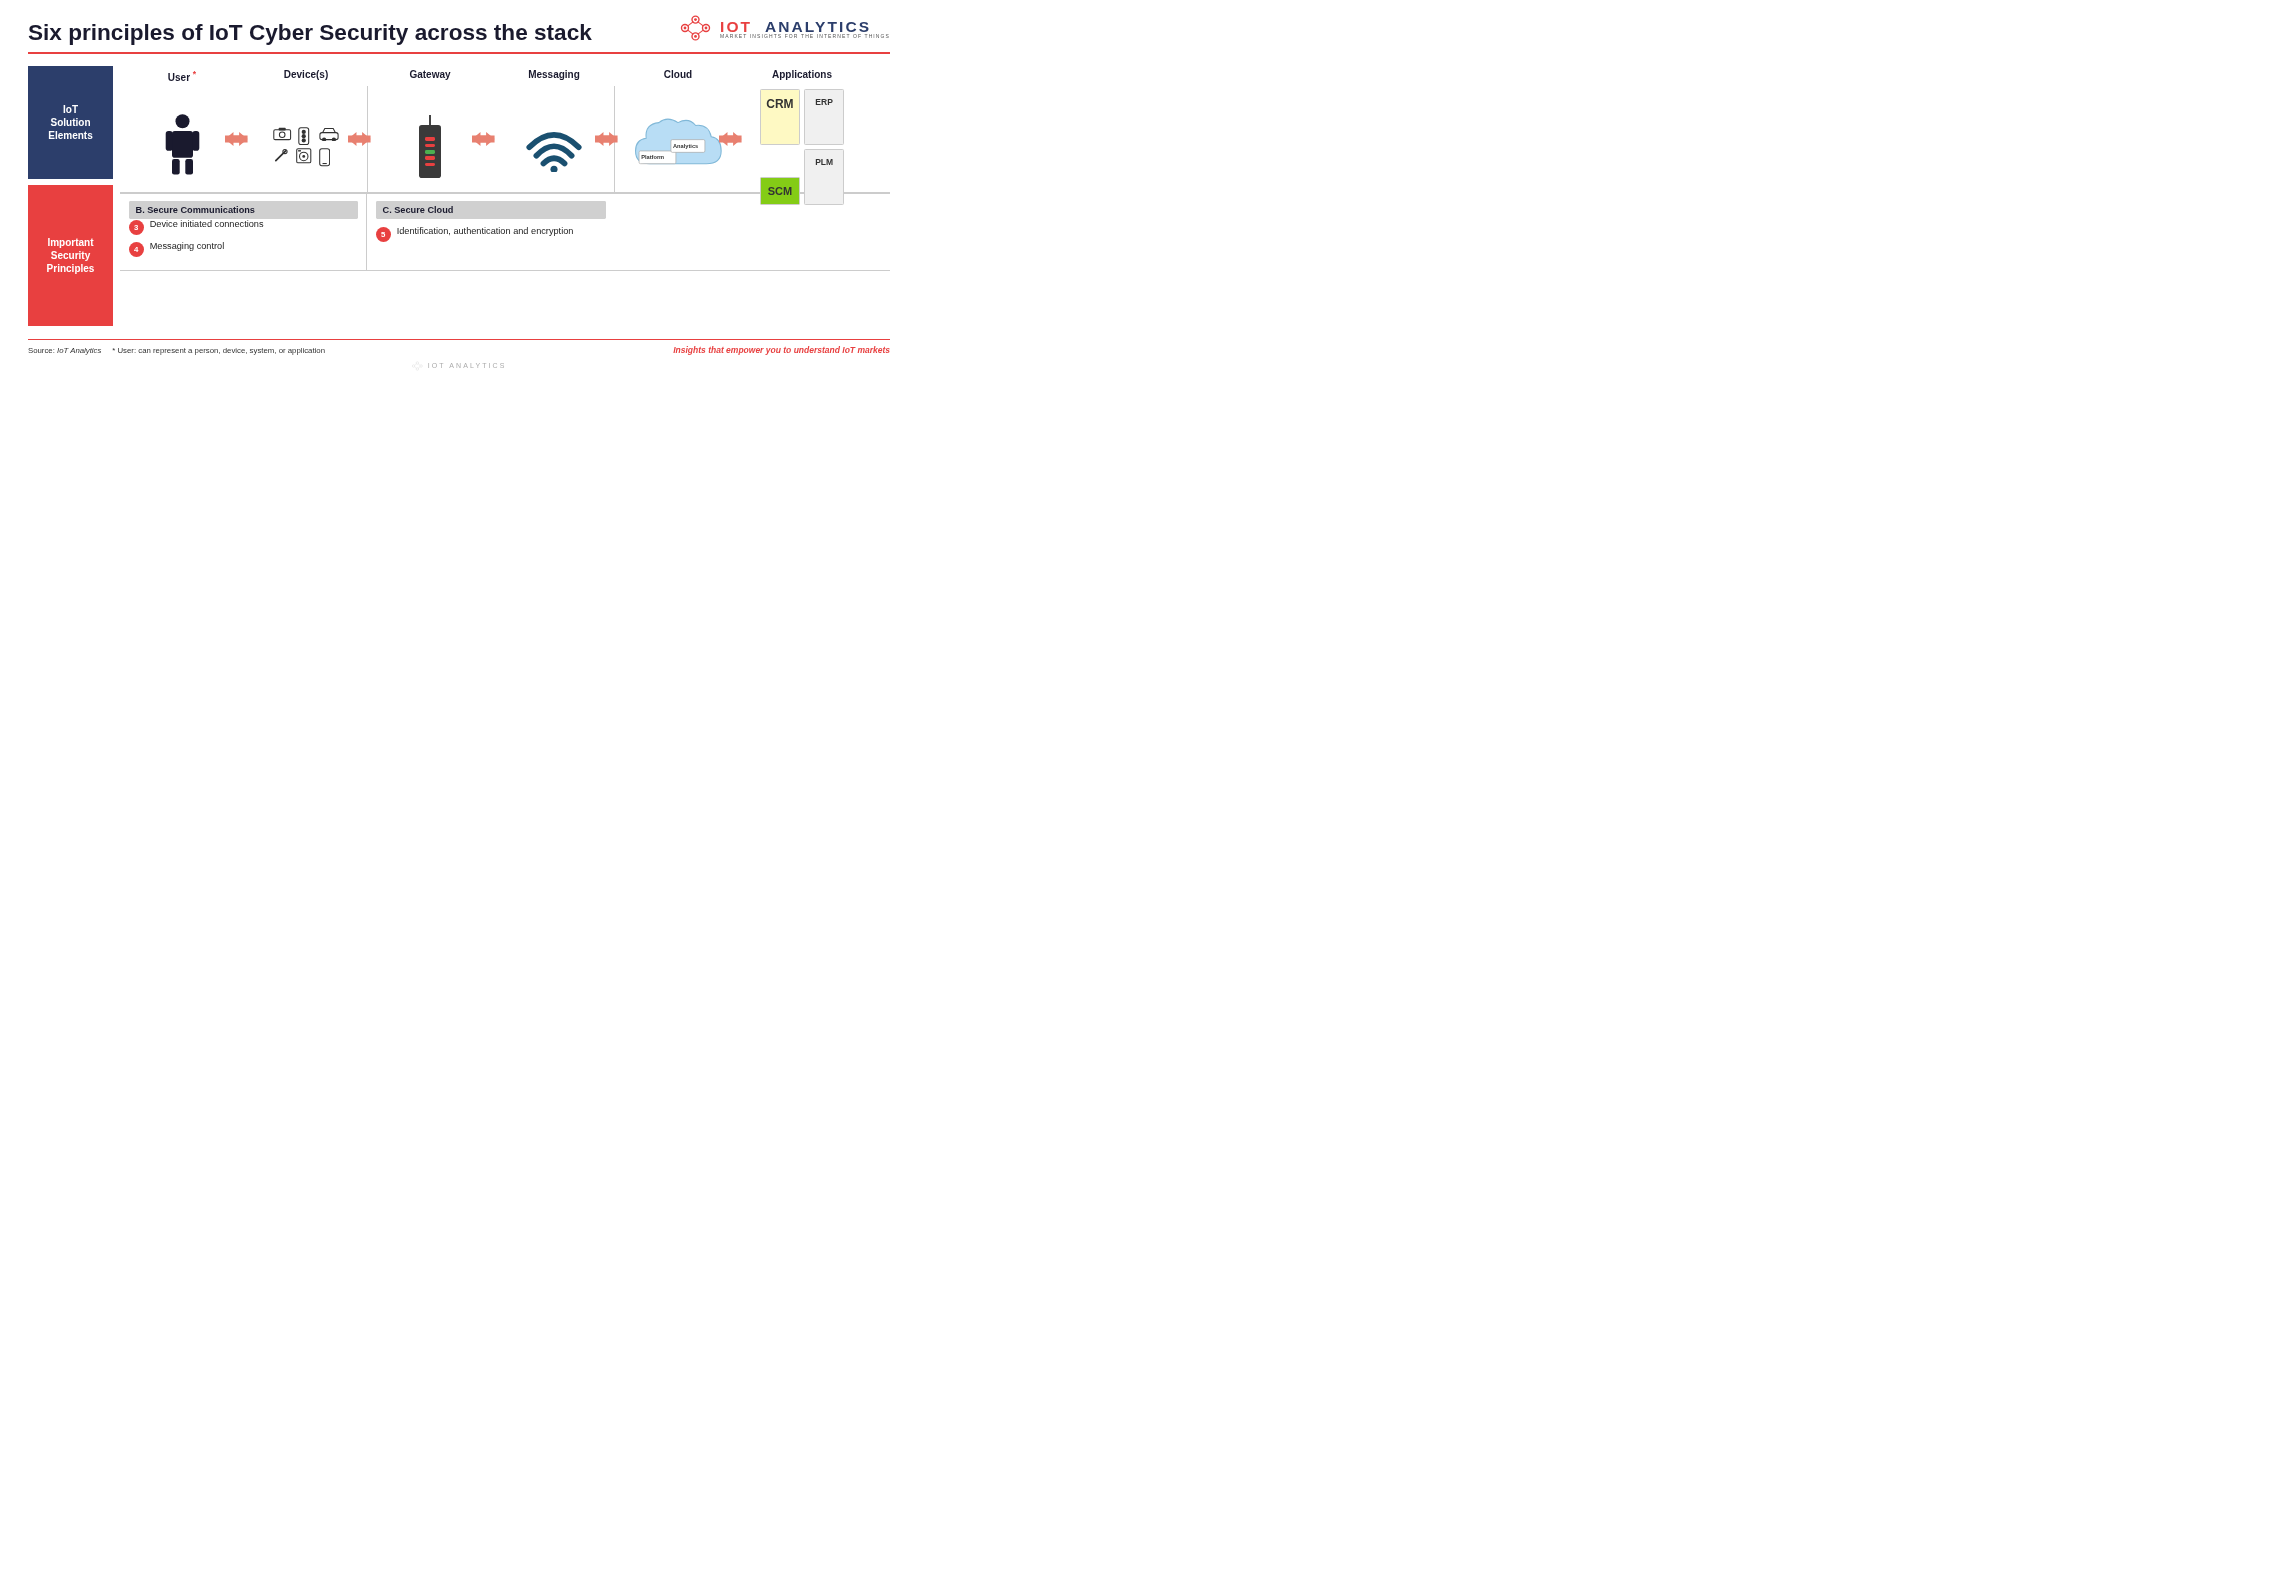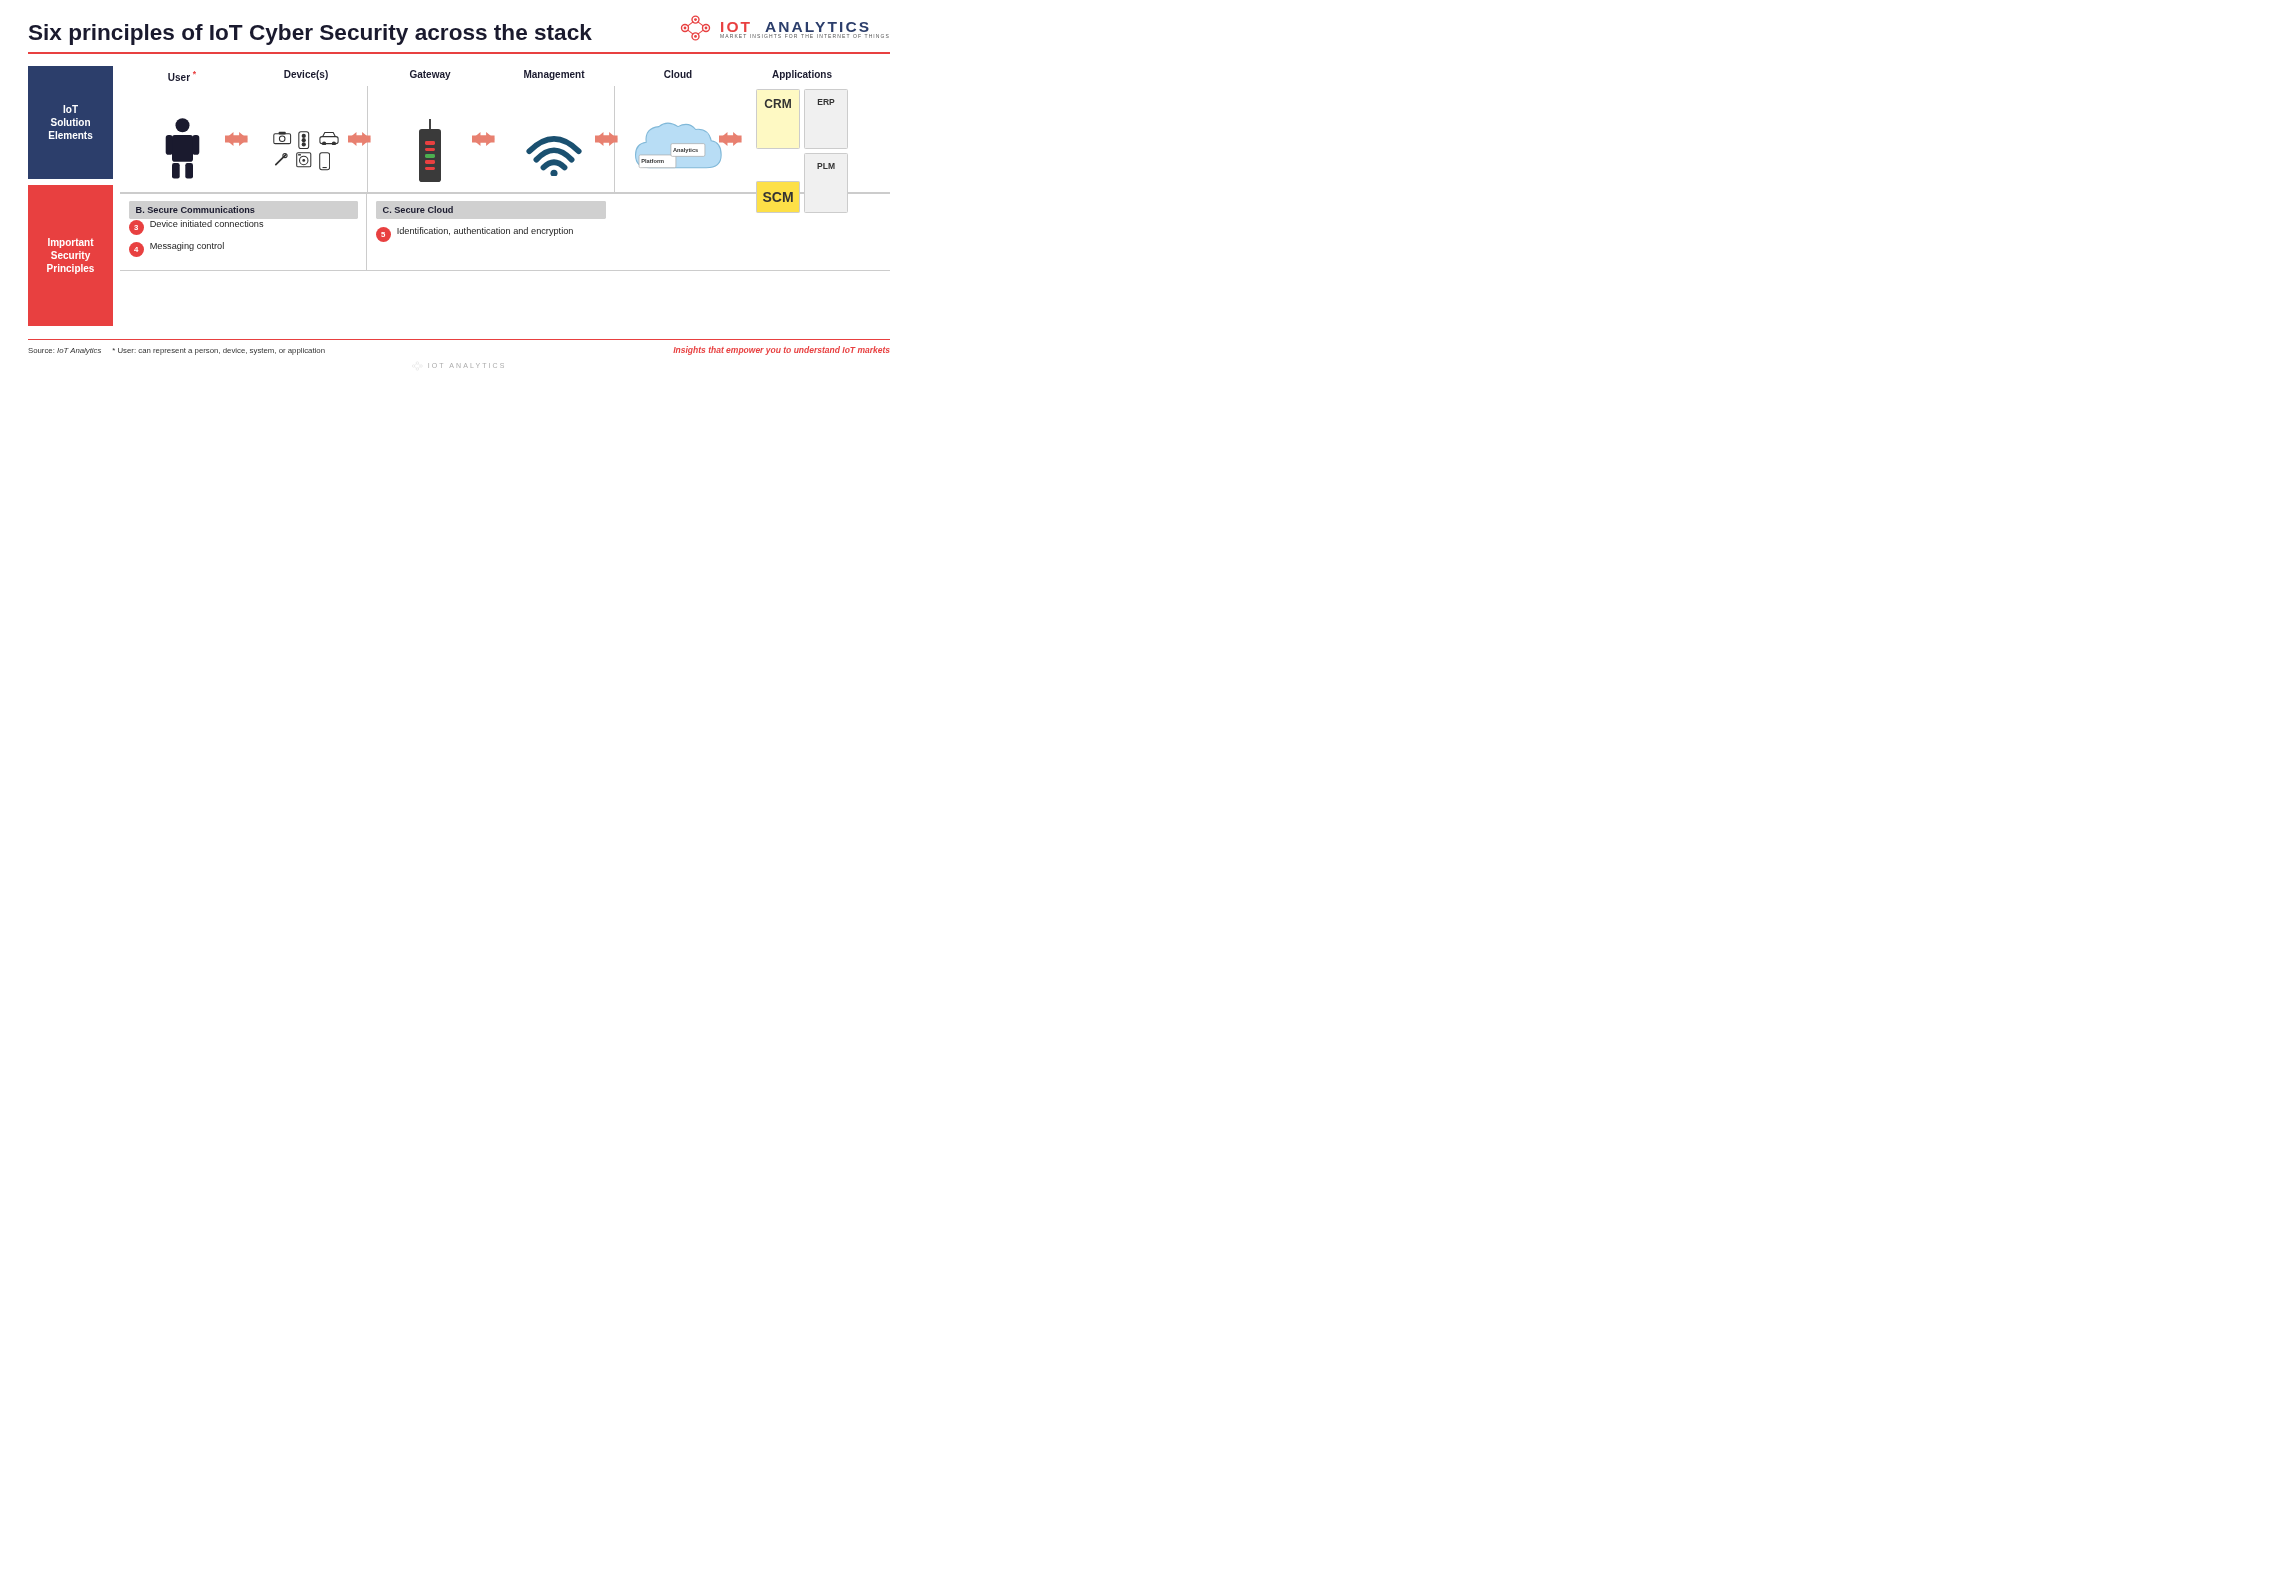--- a/index.html
+++ b/index.html
@@ -275,21 +275,21 @@
     </div>
 
     <div class="right-content">
 
       <div class="col-headers">
         <div class="col-header">
           User <sup>*</sup>
         </div>
         <div class="col-header">Device(s)</div>
         <div class="col-header">Gateway</div>
-        <div class="col-header">Management</div>
+        <div class="col-header">Messaging</div>
         <div class="col-header">Cloud</div>
         <div class="col-header">Applications</div>
       </div>
 
       <div class="elements-grid-wrapper">
         <div style="display:grid; grid-template-columns: 124px 124px 124px 124px 124px 124px; align-items:center; height:106px; position:relative;">
 
           <div class="element-cell">
             <div style="font-size:41px; color:#1a1a2e; line-height:1;">
               
@@ -407,21 +407,21 @@
 
           <svg style="position:absolute; left:599px; top:50%; transform:translateY(-50%); width:22.6px; height:15.5px; z-index:10;" viewBox="0 0 32 22">
             <polygon points="0,6 20,6 20,1 32,11 20,21 20,16 0,16" fill="#e88070"></polygon>
             <polygon points="32,6 12,6 12,1 0,11 12,21 12,16 32,16" fill="#e88070"></polygon>
           </svg>
 
           <div class="element-cell">
             <div class="apps-grid" style="display:grid; grid-template-columns:1fr 1fr; gap:3.5px; padding:2.8px;">
               <div class="app-box" style="background:#fef9c3; border:0.7px solid #ccc; text-align:center; font-size:12px; font-weight:700; padding:7px 5.7px; border-radius:1.4px;">CRM</div>
               <div class="app-box" style="background:#f0f0f0; border:0.7px solid #ccc; text-align:center; font-size:8.5px; font-weight:700; padding:7px 5.7px; border-radius:1.4px;">ERP</div>
-              <div class="app-box" style="background:#fde047; border:0.7px solid #ccc; text-align:center; font-size:14px; font-weight:700; padding:7px 5.7px; border-radius:1.4px;margin-top:28px;">SCM</div>
+              <div class="app-box" style="background:#84cc16; border:0.7px solid #ccc; text-align:center; font-size:11px; font-weight:700; padding:7px 5.7px; border-radius:1.4px;margin-top:28px;">SCM</div>
               <div class="app-box" style="background:#f0f0f0; border:0.7px solid #ccc; text-align:center; font-size:8.5px; font-weight:700; padding:7px 5.7px; border-radius:1.4px;">PLM</div>
             </div>
           </div>
 
           <div style="position:absolute; left:247px; top:0; bottom:0; width:0.7px; background:#ccc;"></div>
           <div style="position:absolute; left:494px; top:0; bottom:0; width:0.7px; background:#ccc;"></div>
 
         </div>
 
         <div style="height:1.4px; background:#ccc; width:100%; margin-top:0;"></div>

